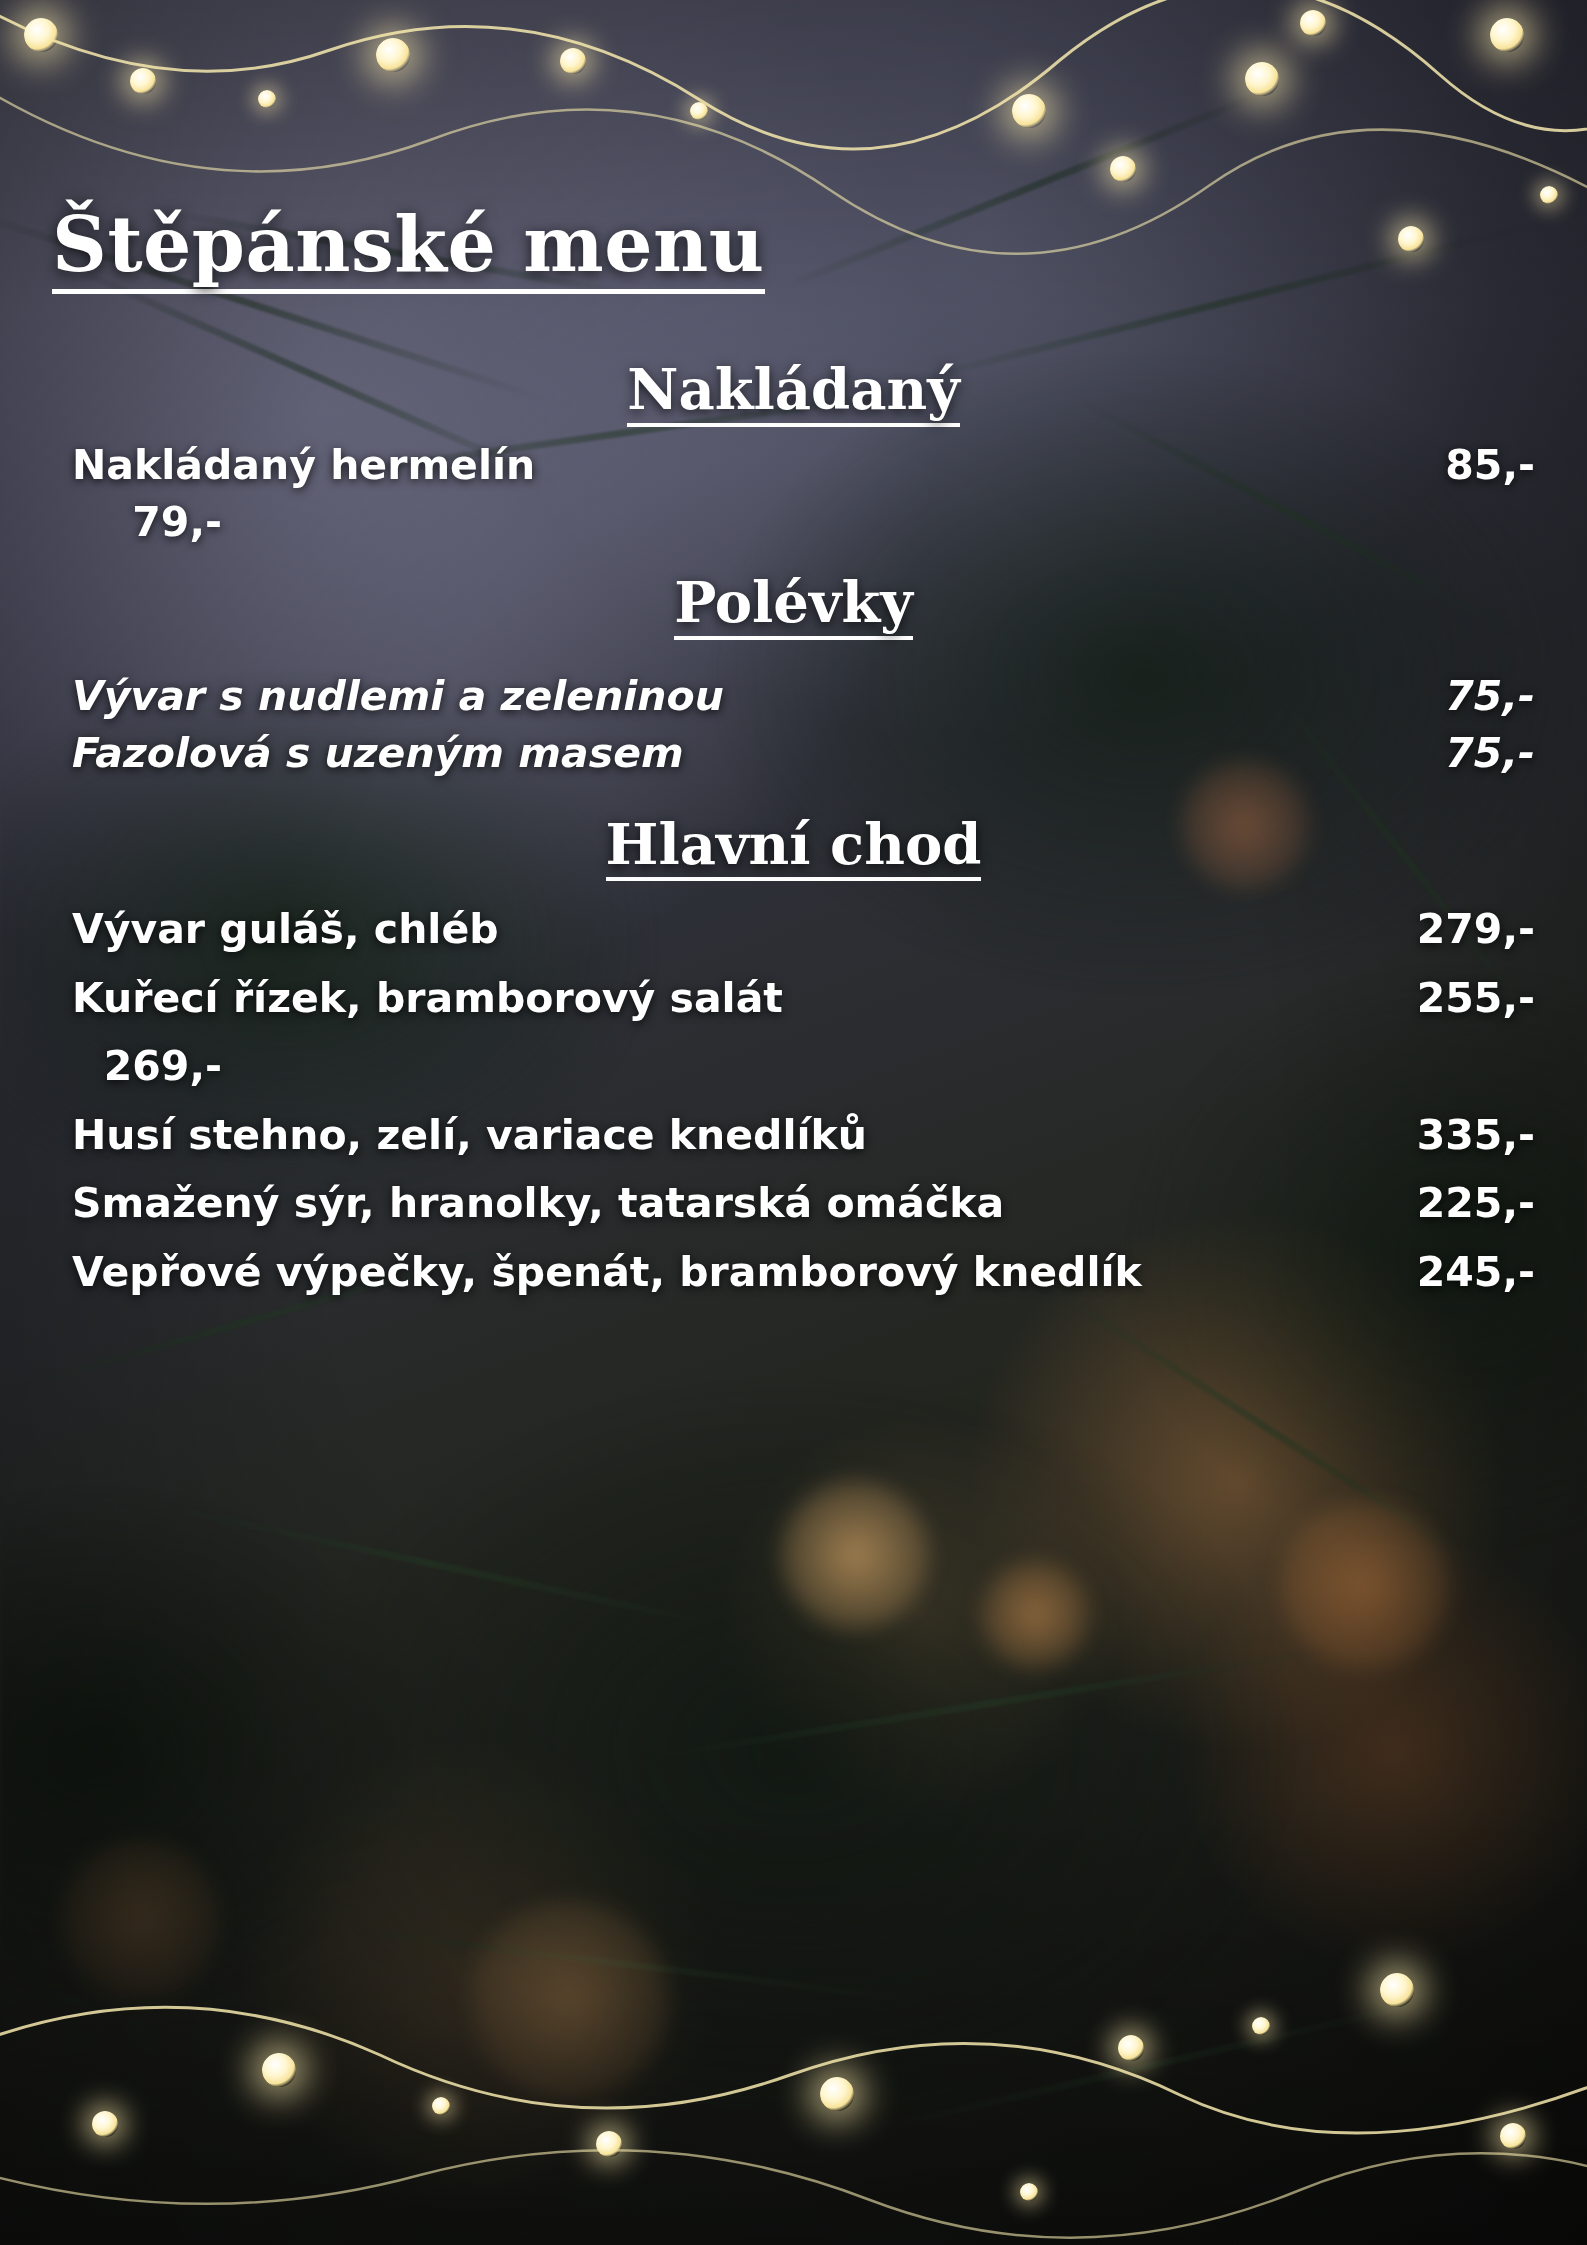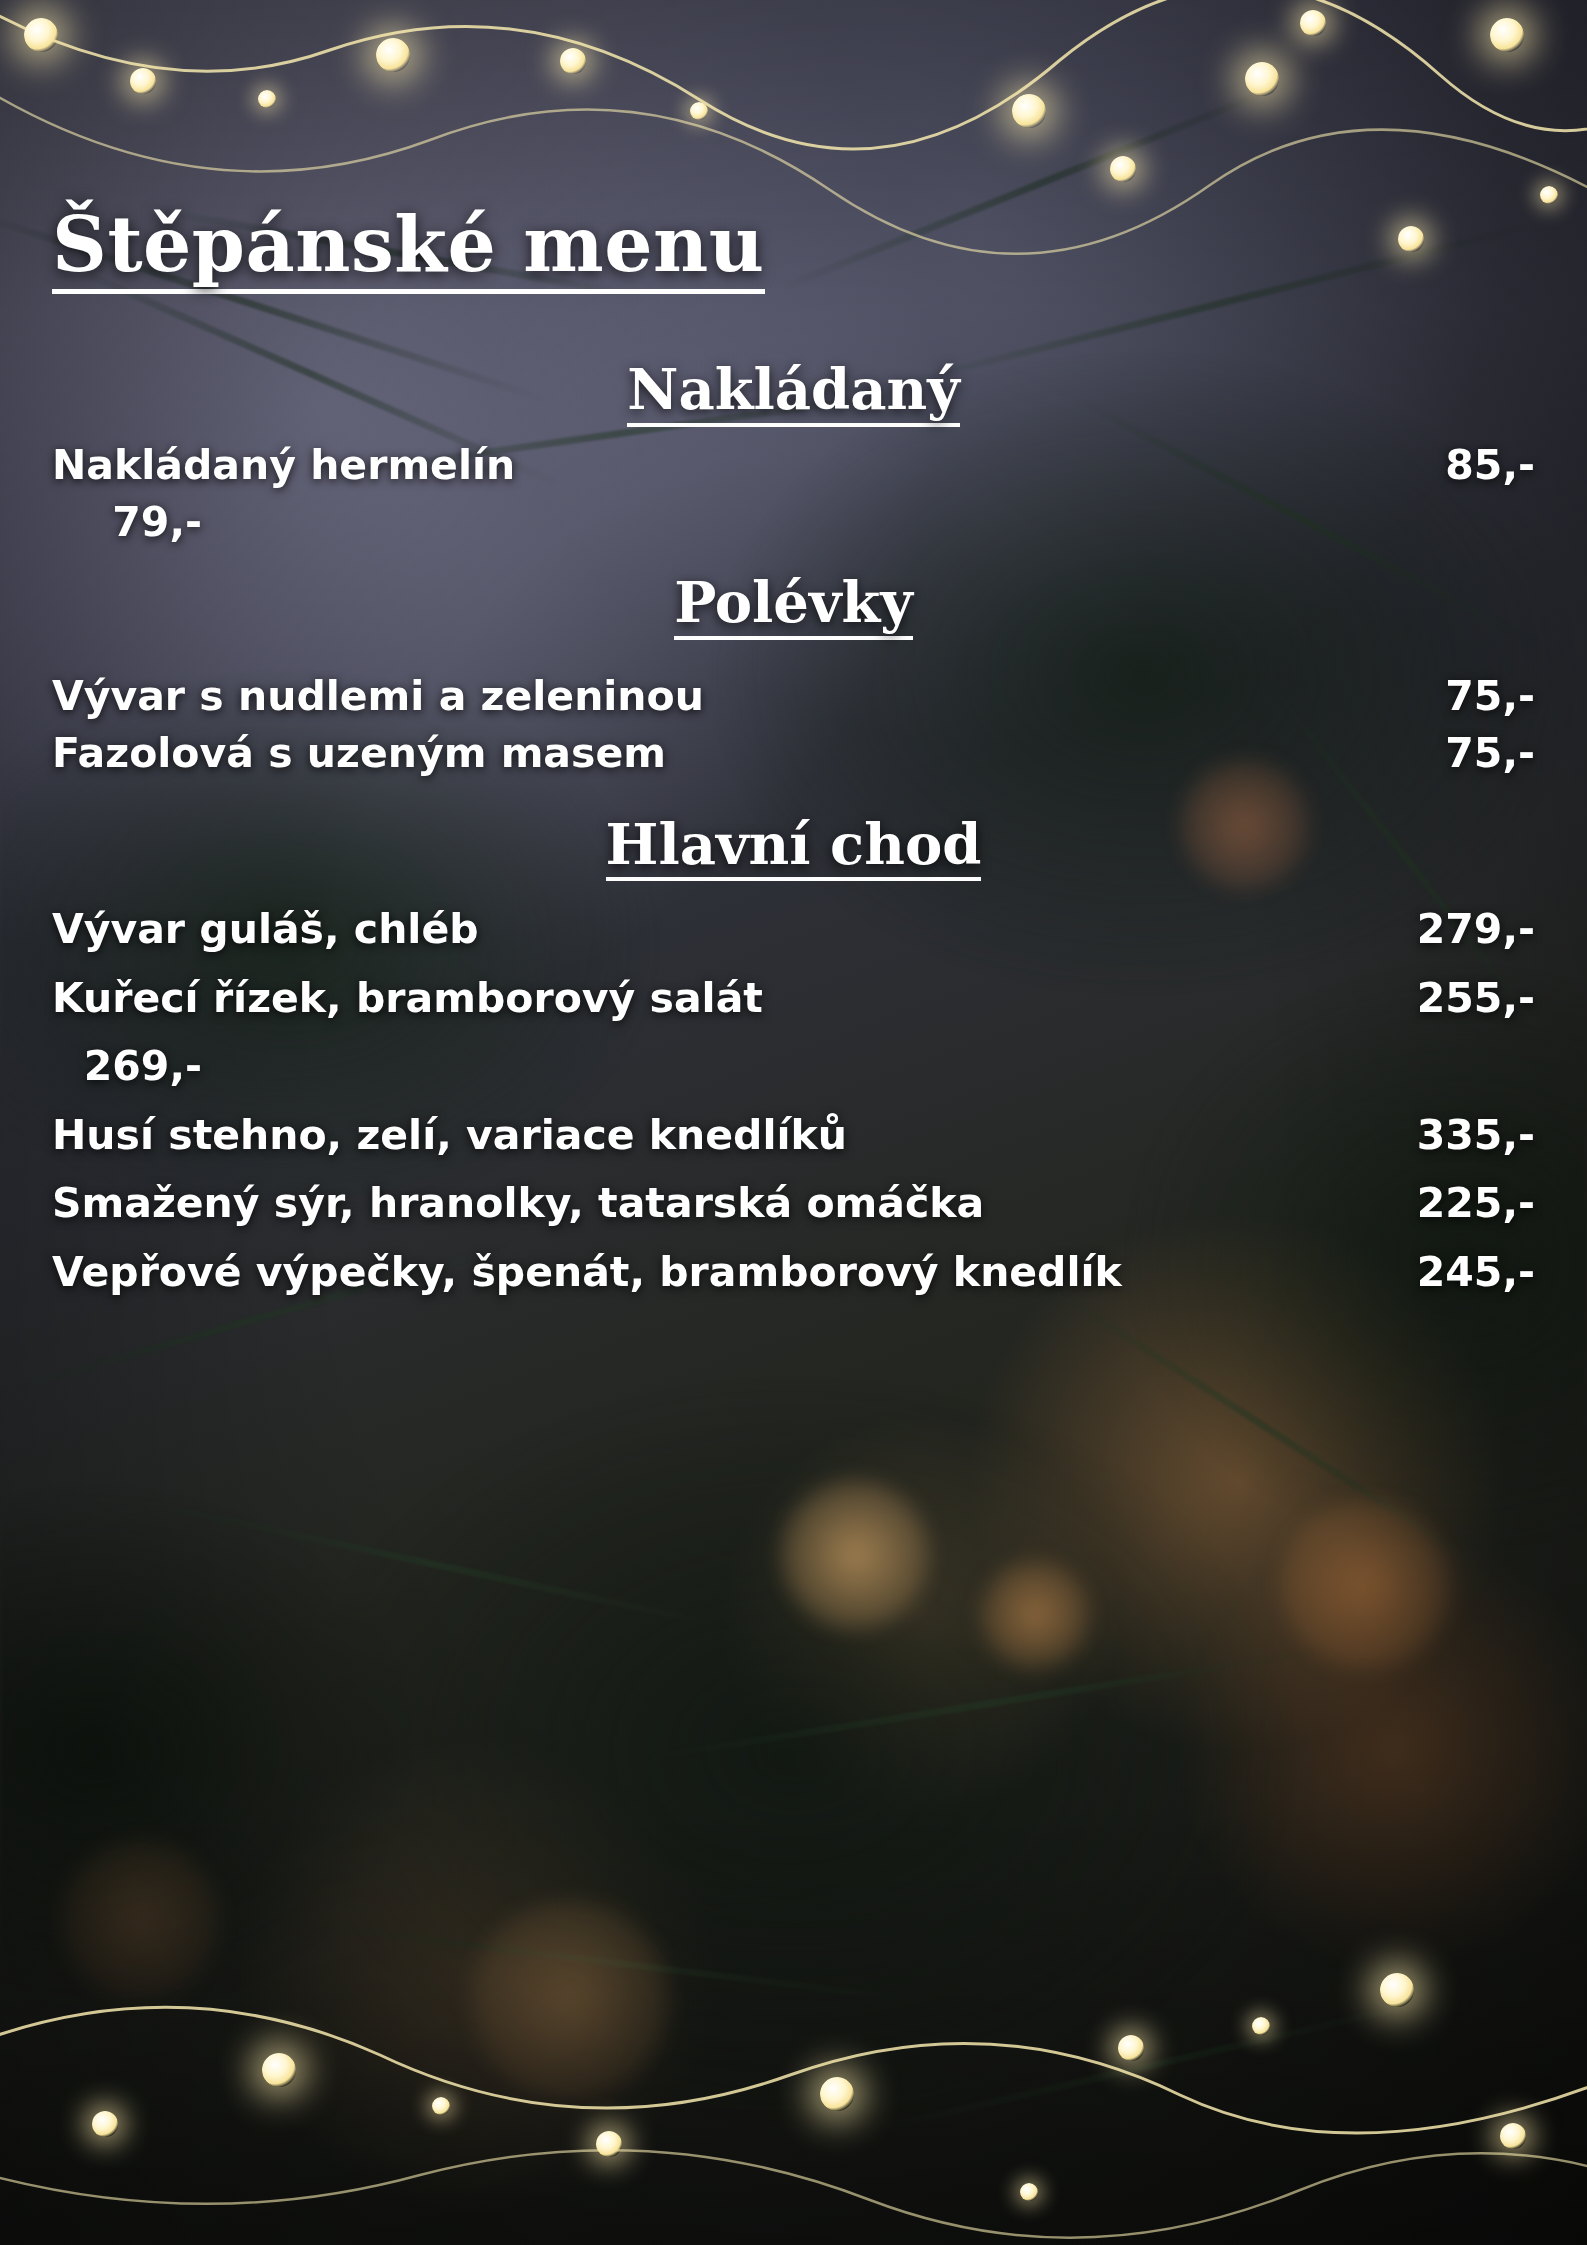--- a/index.html
+++ b/index.html
@@ -132,20 +132,21 @@
   .row {
     display: flex;
     align-items: flex-start;
     justify-content: space-between;
     gap: 18px;
     font-weight: 700;
     font-size: 41px;
     line-height: 1.30;
     text-shadow: 0 2px 10px rgba(0,0,0,0.8);
     padding: 2px 0;
+    margin-left: 20px;
   }
   .items.main .row { font-size: 41px; line-height: 1.33; padding: 7px 0; }
 
   .row .name { flex: 1 1 auto; max-width: 1200px; }
   .row .price {
     flex: 0 0 auto;
     text-align: right;
     min-width: 150px;
     align-self: flex-end;
   }
@@ -240,21 +241,21 @@
         <span class="price">85,-</span>
       </li>
       <li class="row">
         <span class="price">79,-</span>
       </li>
     </ul>
 
     <h2 class="section-title sec-polevky">
       <span class="u">Polévky</span>
     </h2>
-    <ul class="items tight" style="margin-top:28px;">
+    <ul class="items tight" style="margin-top:28px;font-style:italic;">
       <li class="row">
         <span class="name">Vývar s nudlemi a zeleninou</span>
         <span class="price">75,-</span>
       </li>
       <li class="row">
         <span class="name">Fazolová s uzeným masem</span>
         <span class="price">75,-</span>
       </li>
     </ul>
 

